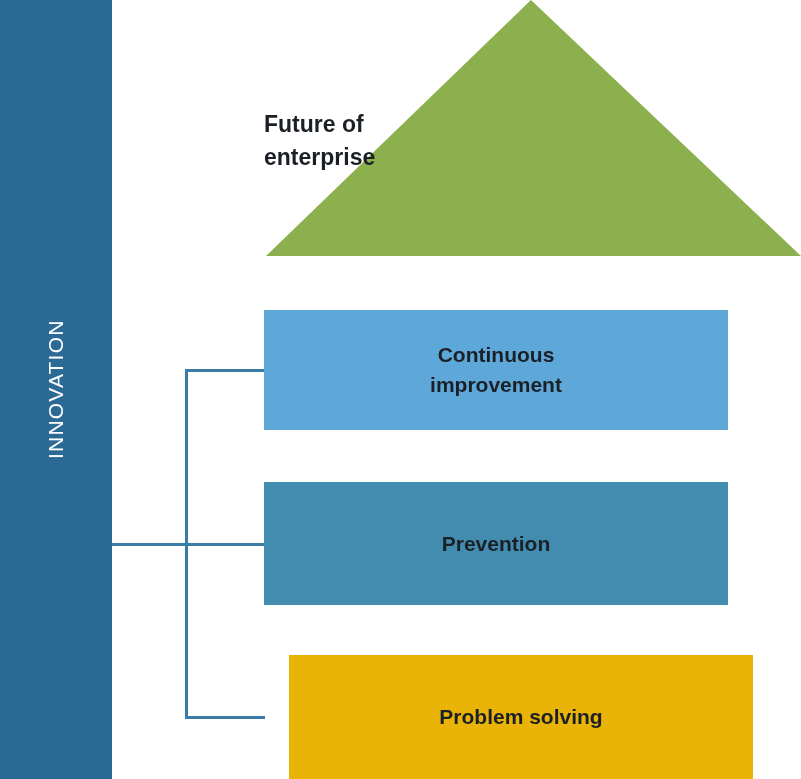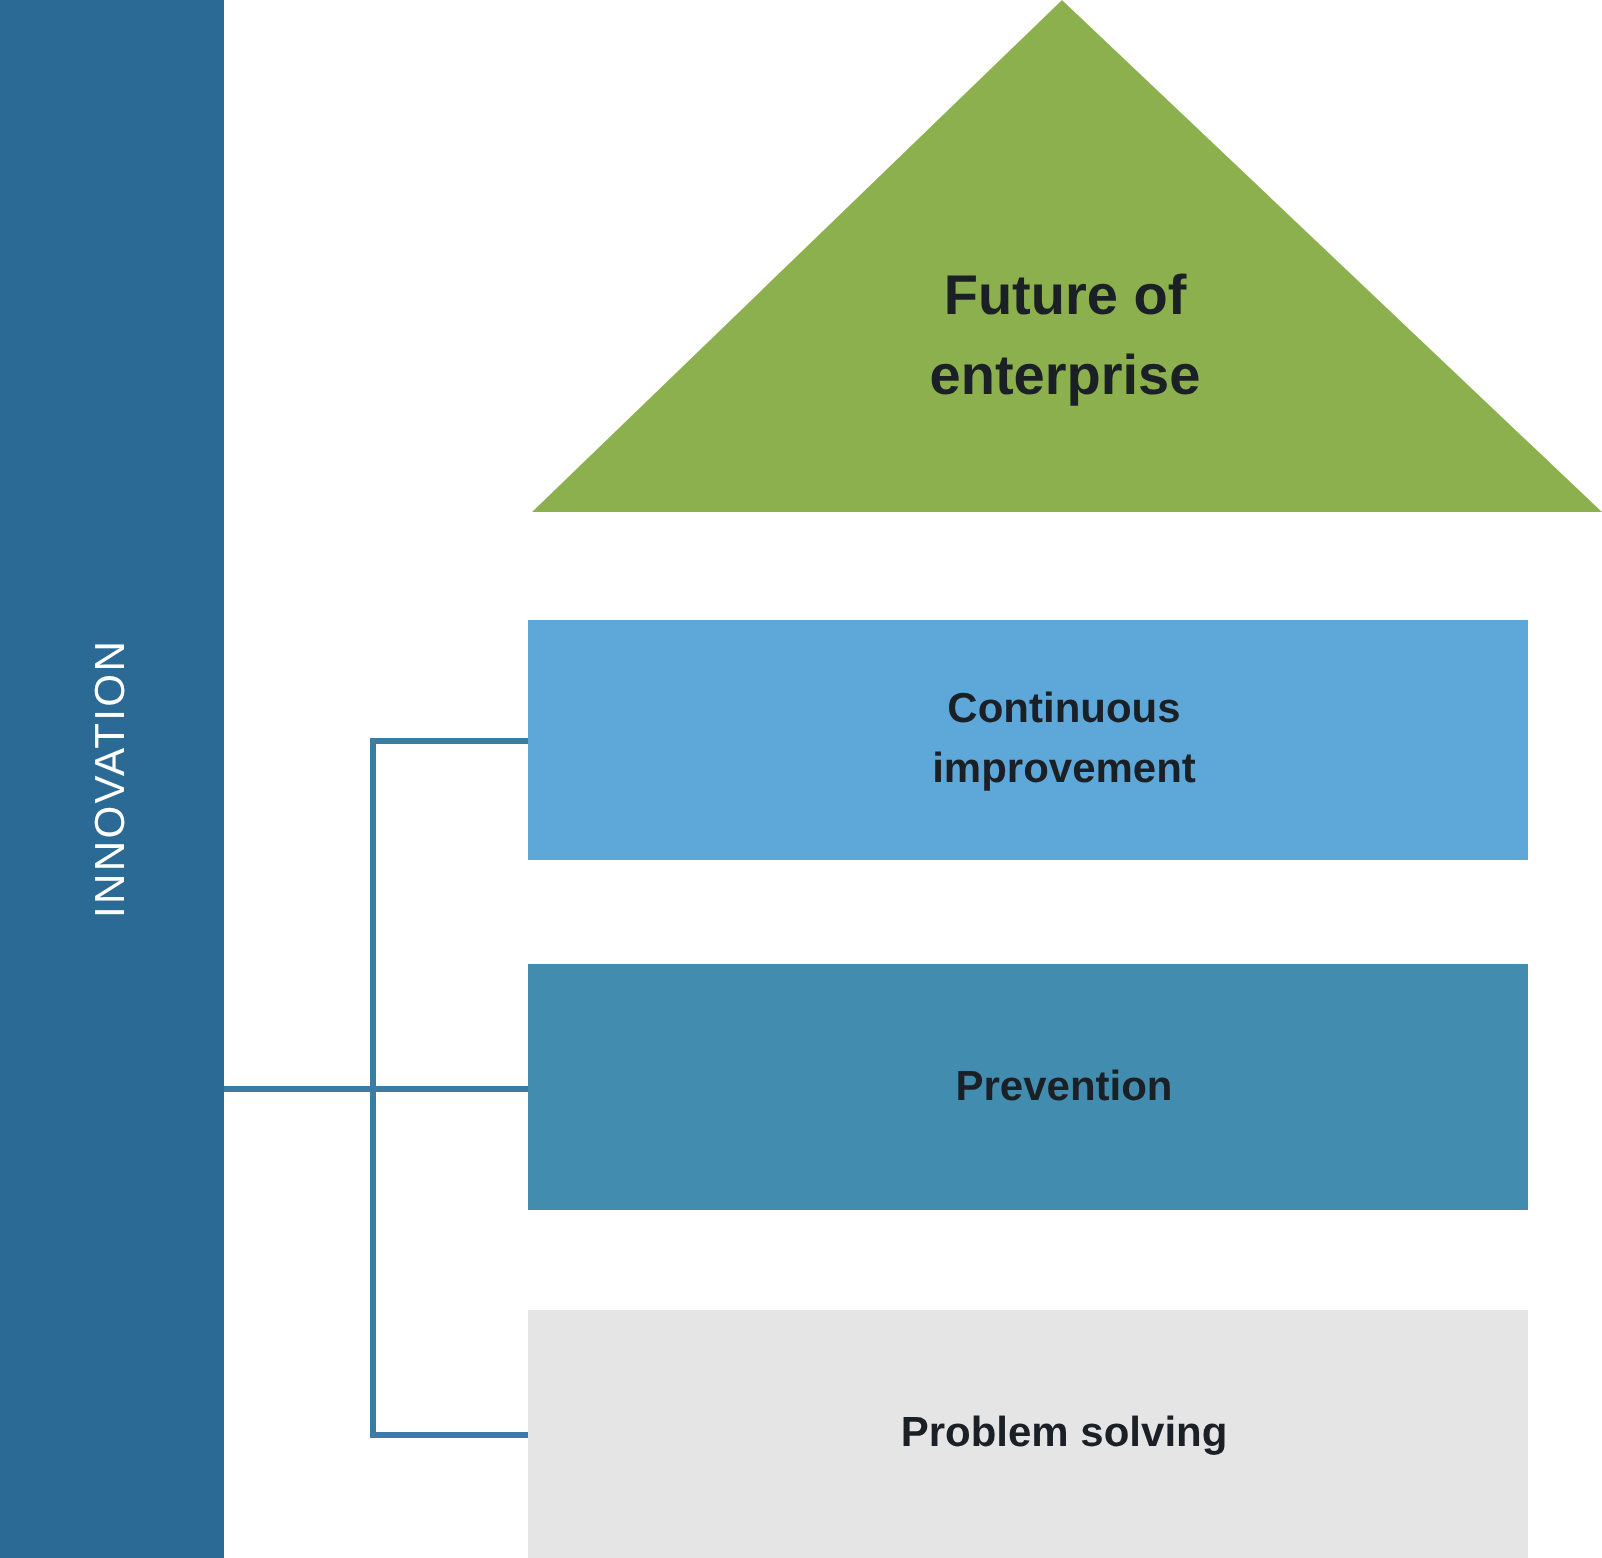--- a/index.html
+++ b/index.html
@@ -70,40 +70,37 @@
     top: 0;
     width: 537px;
     height: 258px;
     display: block;
   }
   #roof-text {
     position: absolute;
     left: 0;
     top: 108px;
     width: 537px;
-    text-align: center;
-    font-size: 28px;
+    font-size: 23px;
     font-weight: bold;
     color: #1b2026;
     line-height: 1.42;
     white-space: pre-line;
     user-select: none;
-    margin-top: 20px;
   }
 
   
   .layer-box {
     position: absolute;
     left: 264px;
     width: 464px;
     display: flex;
     align-items: center;
     justify-content: center;
     text-align: center;
-    padding-left: 36px;
   }
   .layer-label {
     font-size: 21px;
     font-weight: bold;
     color: #1b2026;
     line-height: 1.42;
     white-space: pre-line;
     user-select: none;
   }
 
@@ -114,21 +111,22 @@
   }
   #layer-prevention {
     top: 482px;
     height: 123px;
     background: #428caf;
     text-align: right;
   }
   #layer-problem-solving {
     top: 655px;
     height: 124px;
-    background: #e5e5e5;
+    background: #eab308;
+    margin-left: 25px;
   }
 </style>
 </head>
 <body>
 
 <div id="canvas">
 
   <div id="innovation-bar">
     <div id="innovation-label">INNOVATION</div>
   </div>

